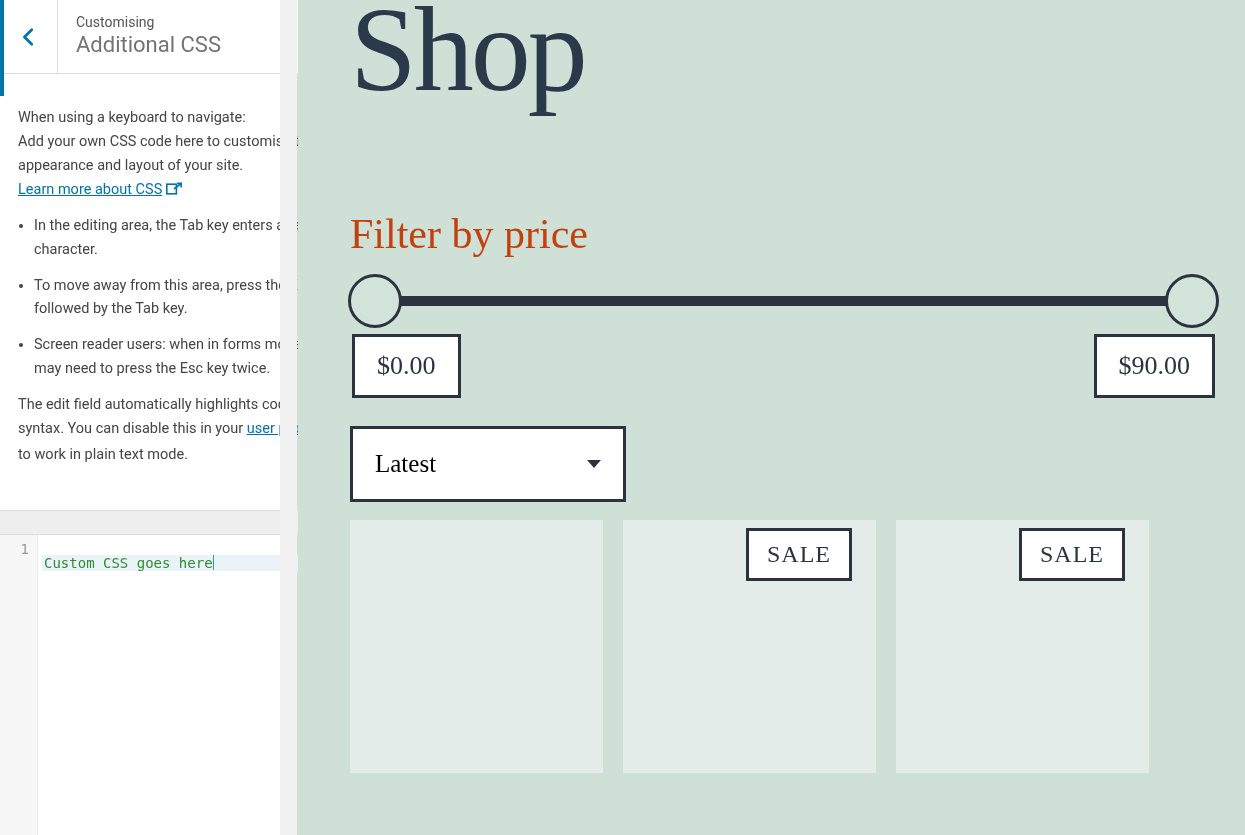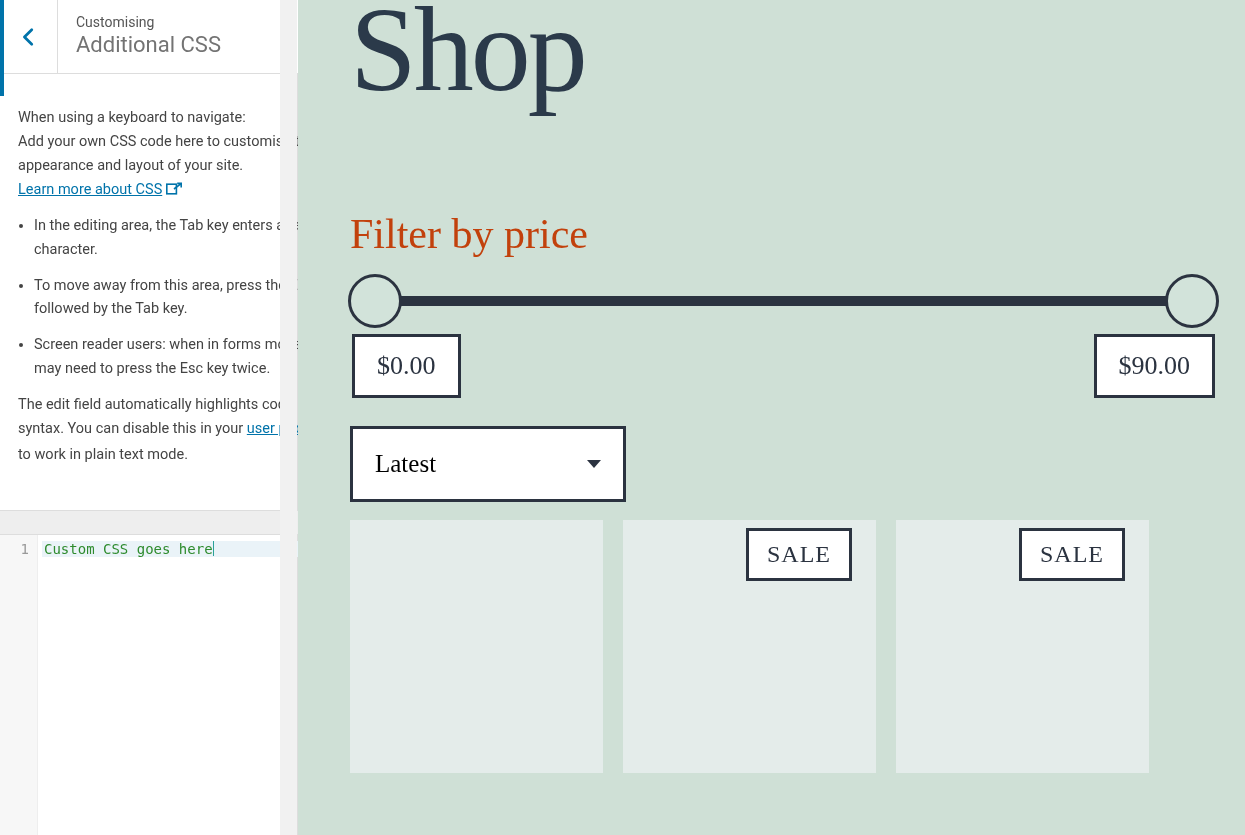--- a/index.html
+++ b/index.html
@@ -27,21 +27,21 @@
 
 .panel-desc ul { margin: 10px 0 10px 16px; }
 .panel-desc ul li { margin-bottom: 12px; line-height: 1.65; }
 .close-row { text-align: right; padding: 2px 18px 14px; }
 .close-row a { color: #4d7c0f; text-decoration: underline; font-size: 14.5px; }
 
 .divider { height: 24px; background: #eee; border-top: 1px solid #ddd; }
 
 .code-area { display: flex; flex: 1; border-top: 1px solid #ddd; font-family: "Consolas","Monaco",monospace; font-size: 14px; }
 .gutter { width: 38px; background: #f7f7f7; text-align: right; padding: 6px 8px 0 0; color: #999; border-right: 1px solid #eee; }
-.code-body { flex: 1; padding: 6px 0 0 4px; position: relative; }
+.code-body { flex: 1; padding: 20px 0 0 4px; position: relative; }
 .code-line { background: #eaf3f8; color: #2e8b2e; padding: 0 2px; display: inline-block; width: 100%; }
 .code-line .caret { display: inline-block; width: 1px; height: 15px; background: #2aa198; vertical-align: -2px; }
 
 
 .preview { flex: 1; background: #cfe0d6; height: 835px; padding: 0 28px 4px 52px; overflow: hidden; position: relative; }
 .shop-title { font-family: Georgia, "Times New Roman", serif; font-size: 120px; font-weight: 300; color: #2b3a4a; letter-spacing: -3px; line-height: 1; margin-top: -10px; }
 .filter-title { font-family: Georgia, serif; font-size: 42px; font-weight: 400; color: #c2410c; margin-top: 100px; margin-bottom: 24px; }
 
 .slider-wrap { position: relative; height: 100px; margin: 0 2px; }
 .slider-track { position: absolute; top: 14px; left: 20px; right: 20px; height: 10px; background: #2b3340; }

